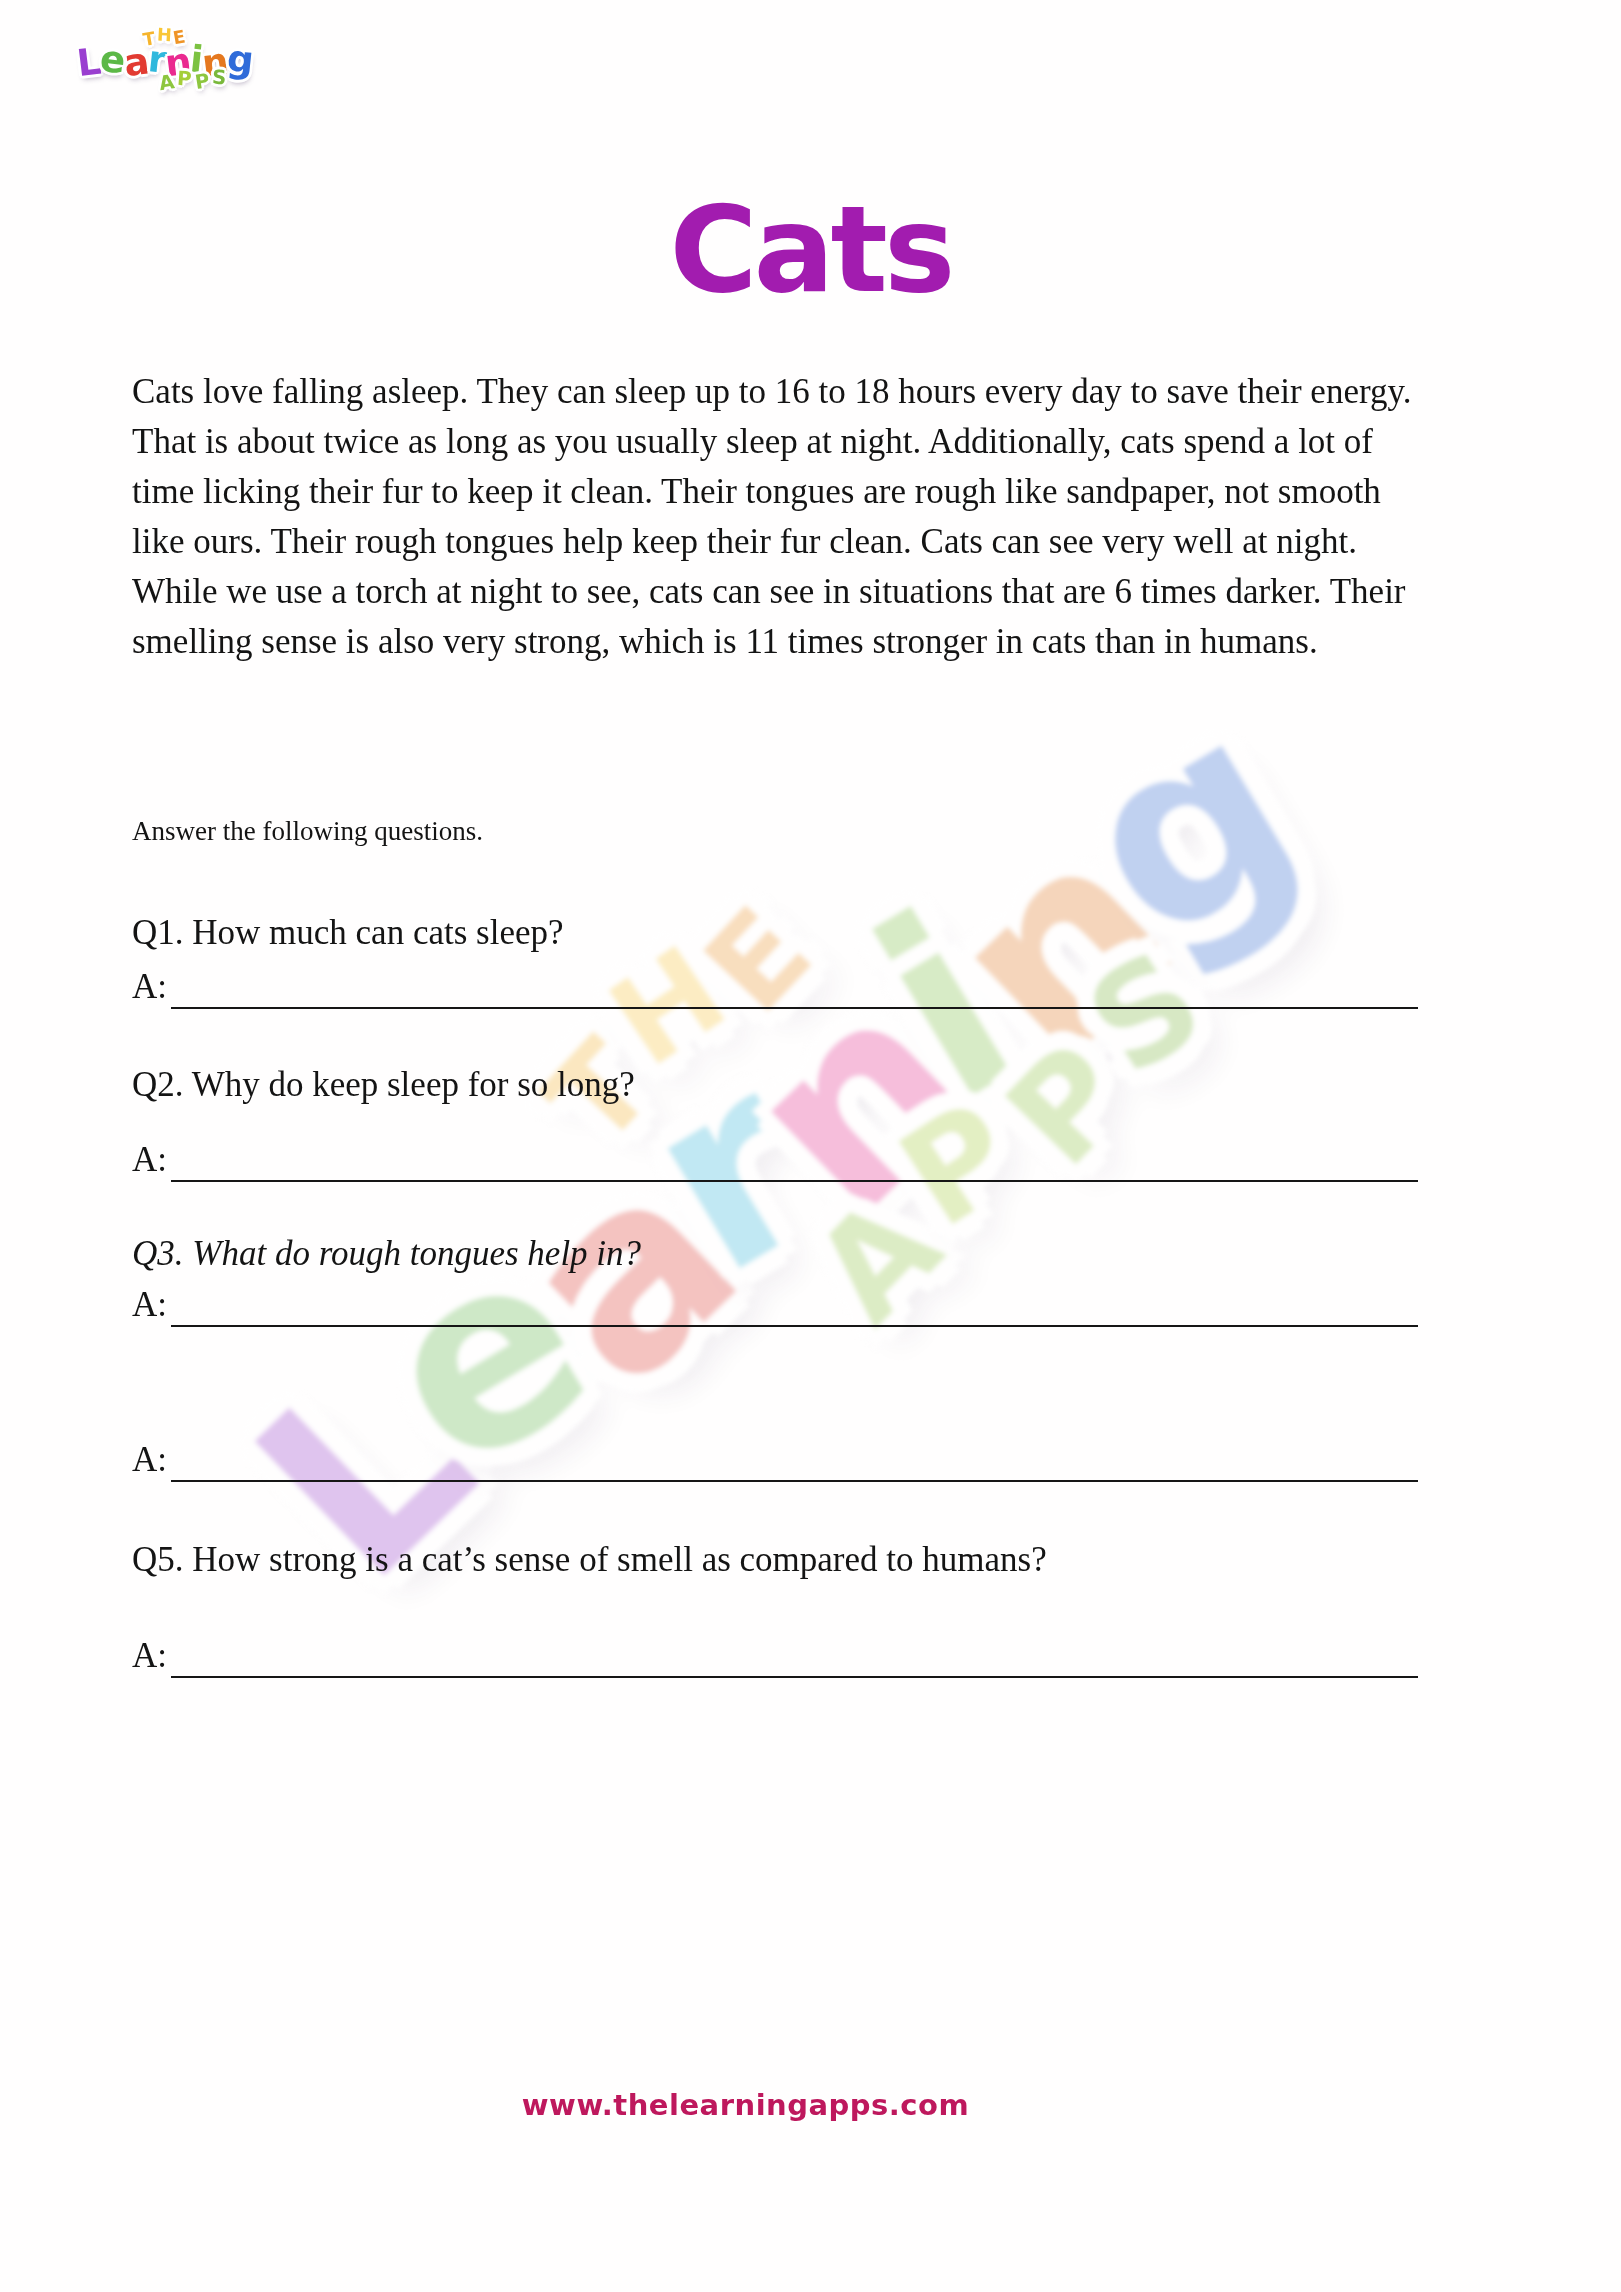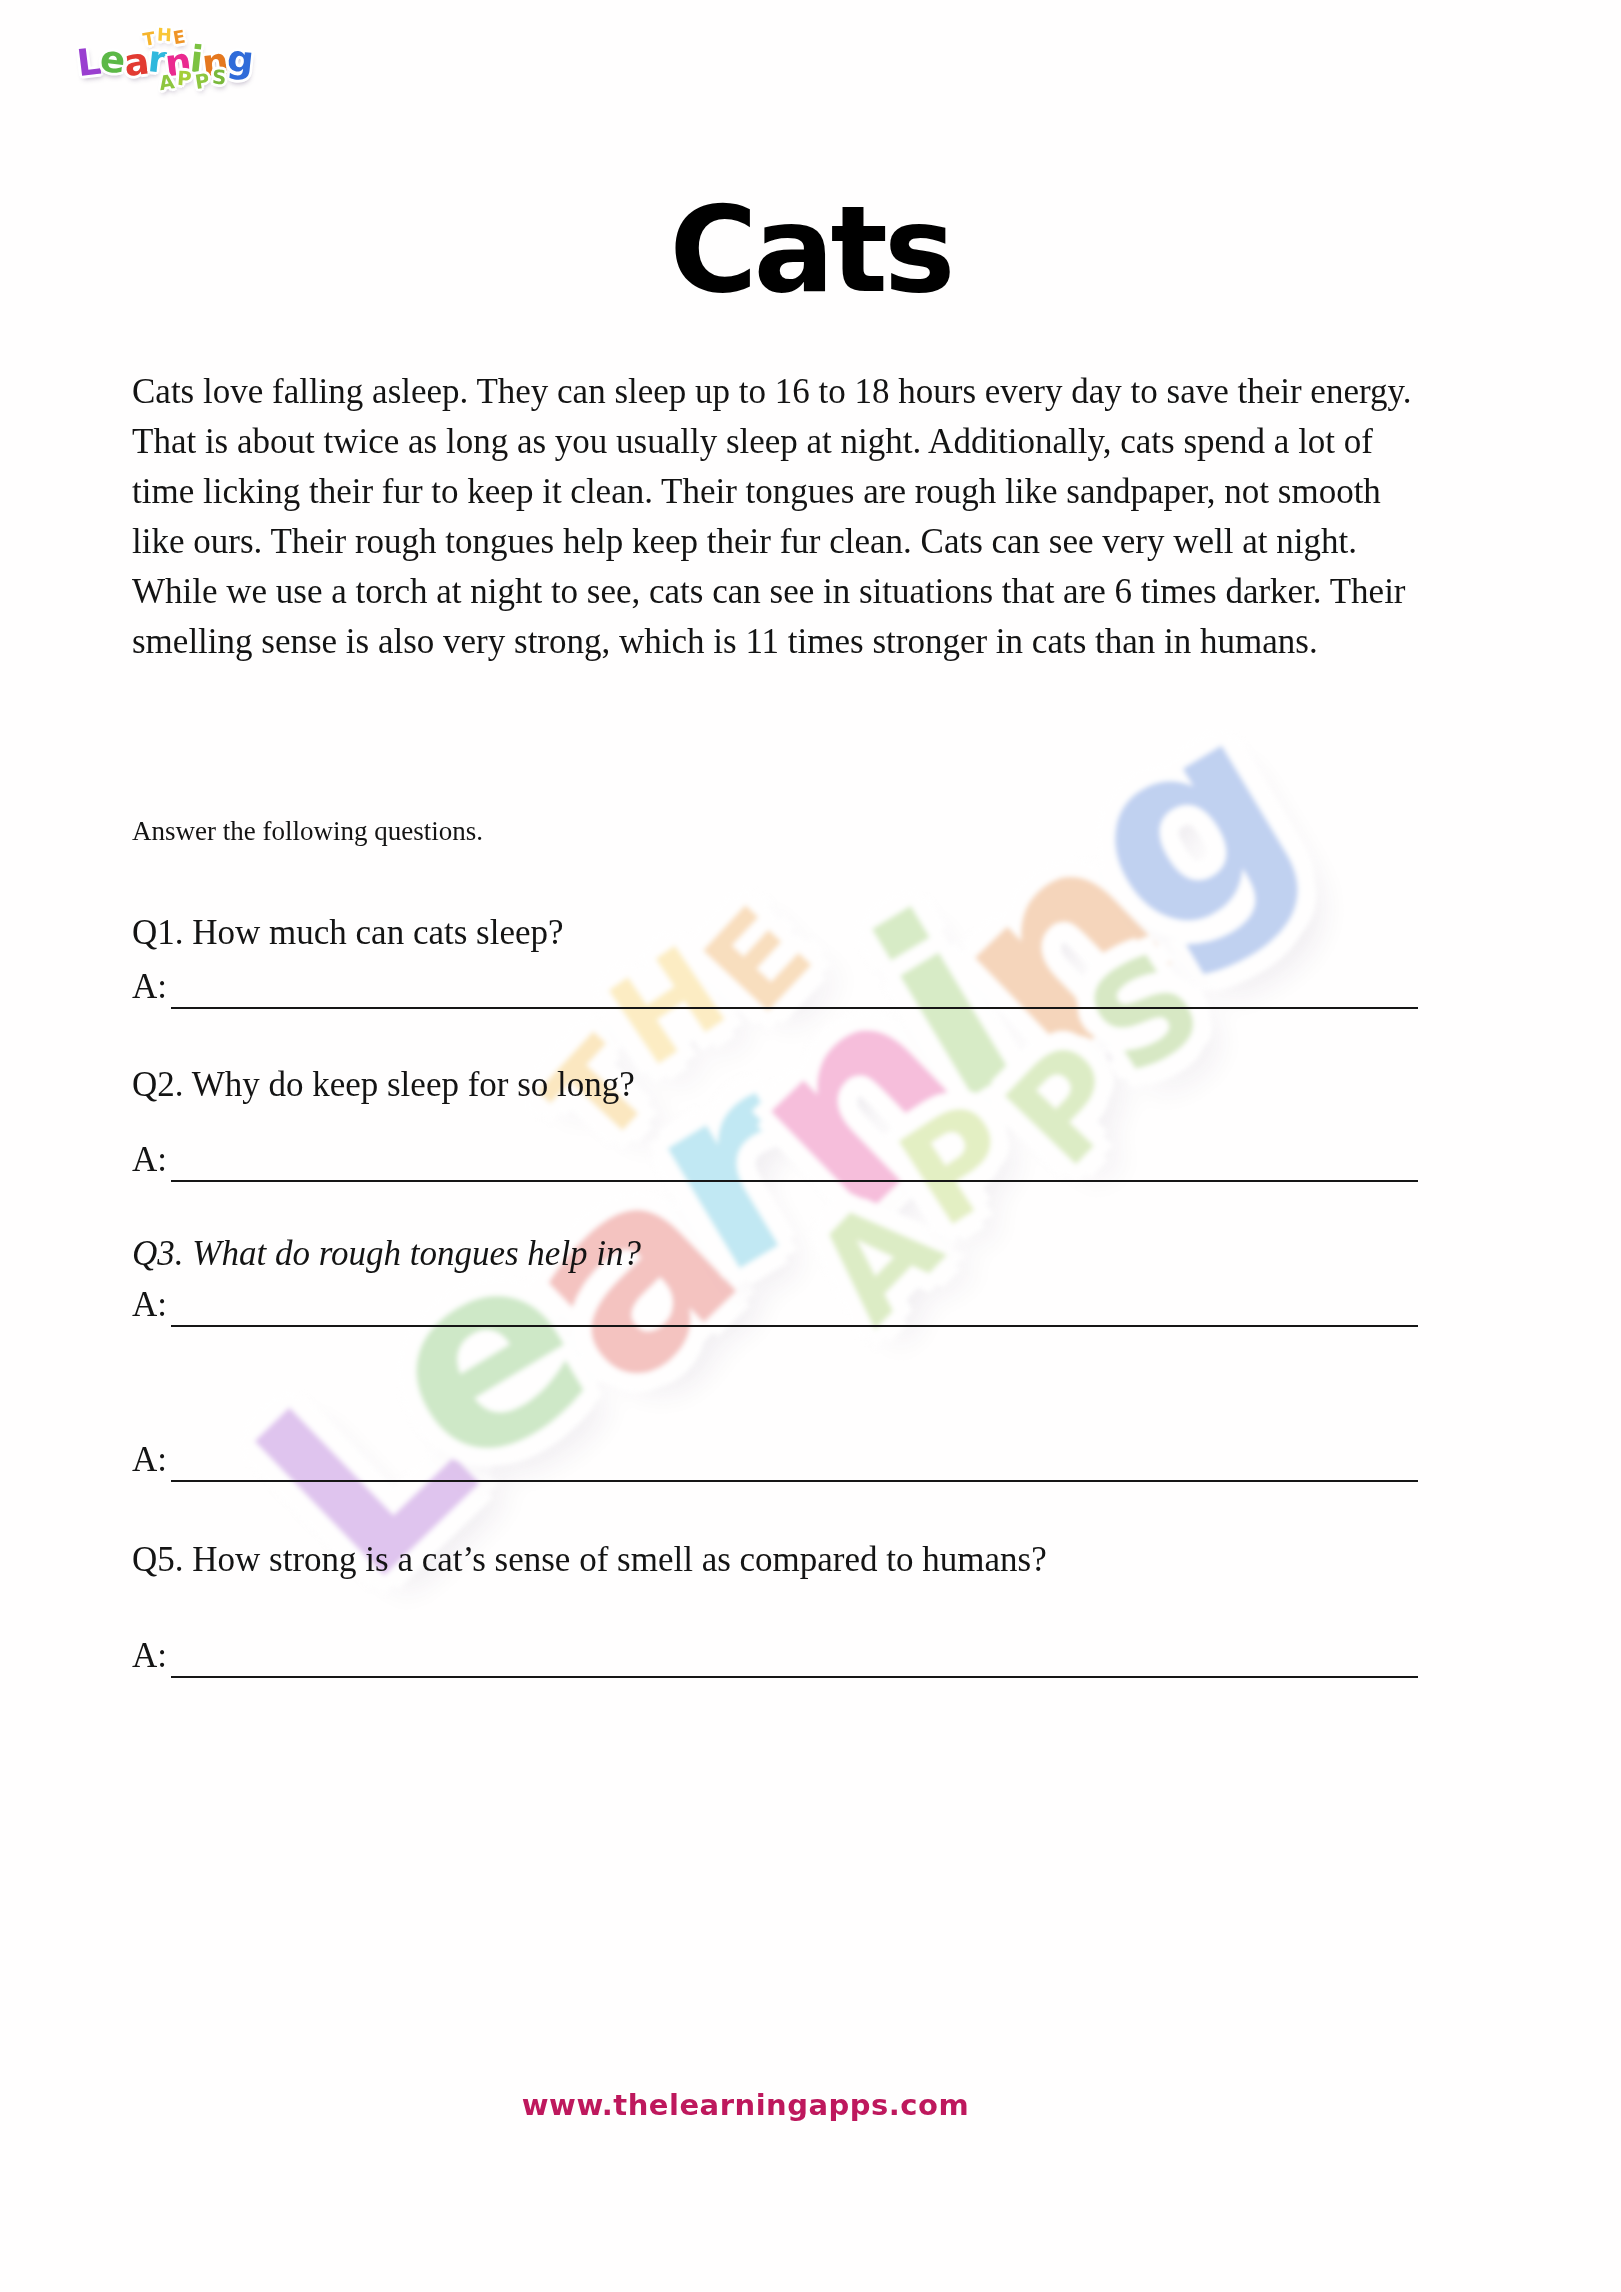--- a/index.html
+++ b/index.html
@@ -46,21 +46,21 @@
 
   
   .title {
     position:absolute; top:190px; left:0; width:100%;
     text-align:center;
     font-family:"DejaVu Sans", sans-serif;
     font-weight:bold;
     font-size:120px;
     letter-spacing:-3.9px;
     line-height:1;
-    color:#000000;
+    color:#a21caf;
   }
   .passage {
     position:absolute; left:132px; top:367px; width:1292px;
     font-size:35px; line-height:50px;
   }
   .instruction {
     position:absolute; left:132px; top:816px;
     font-size:27px;
   }
   .qblock { position:absolute; left:132px; width:1286px; }

